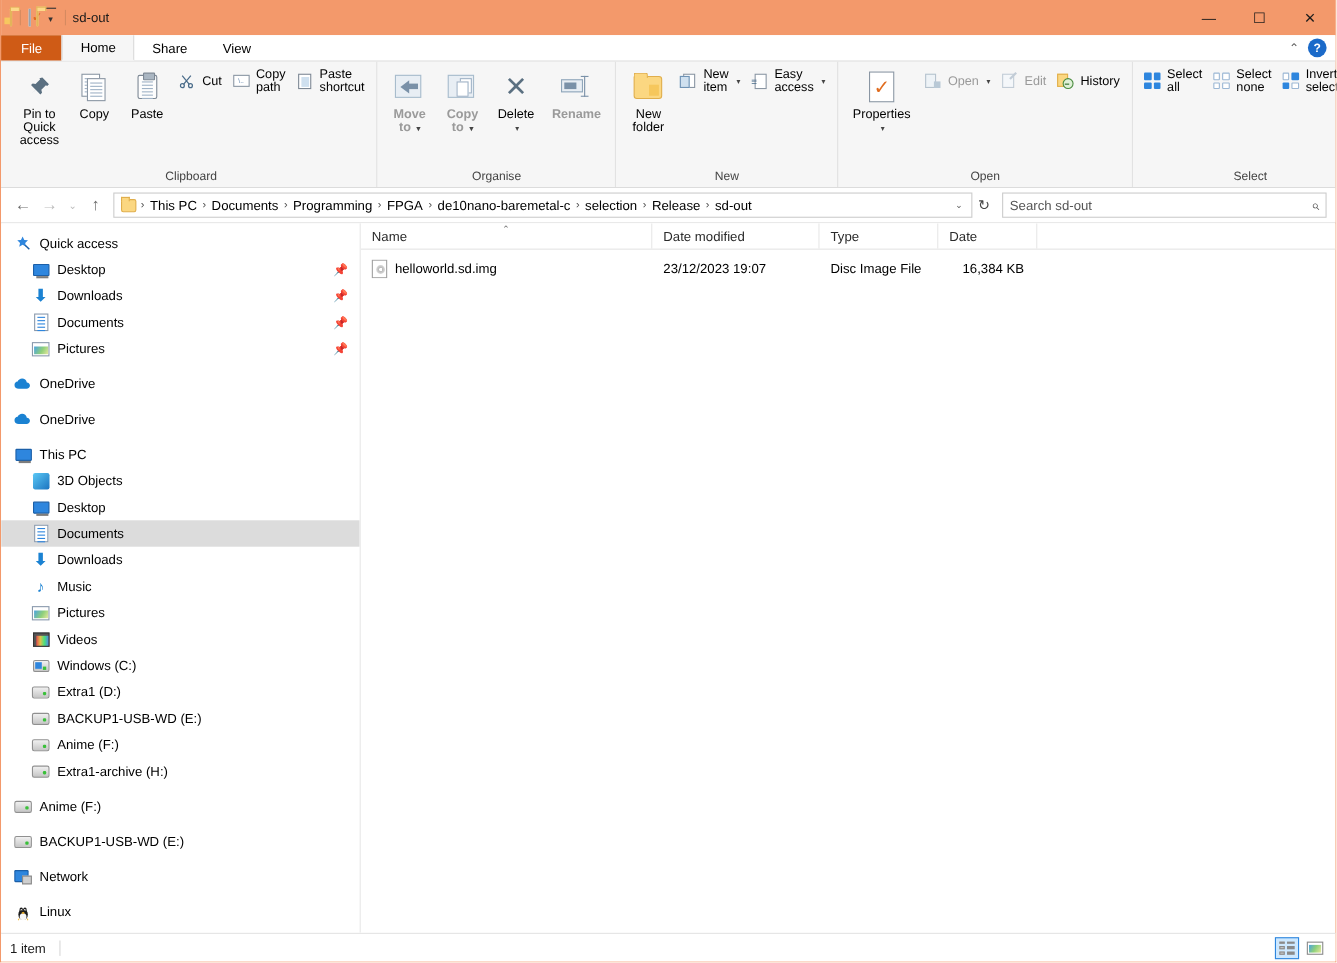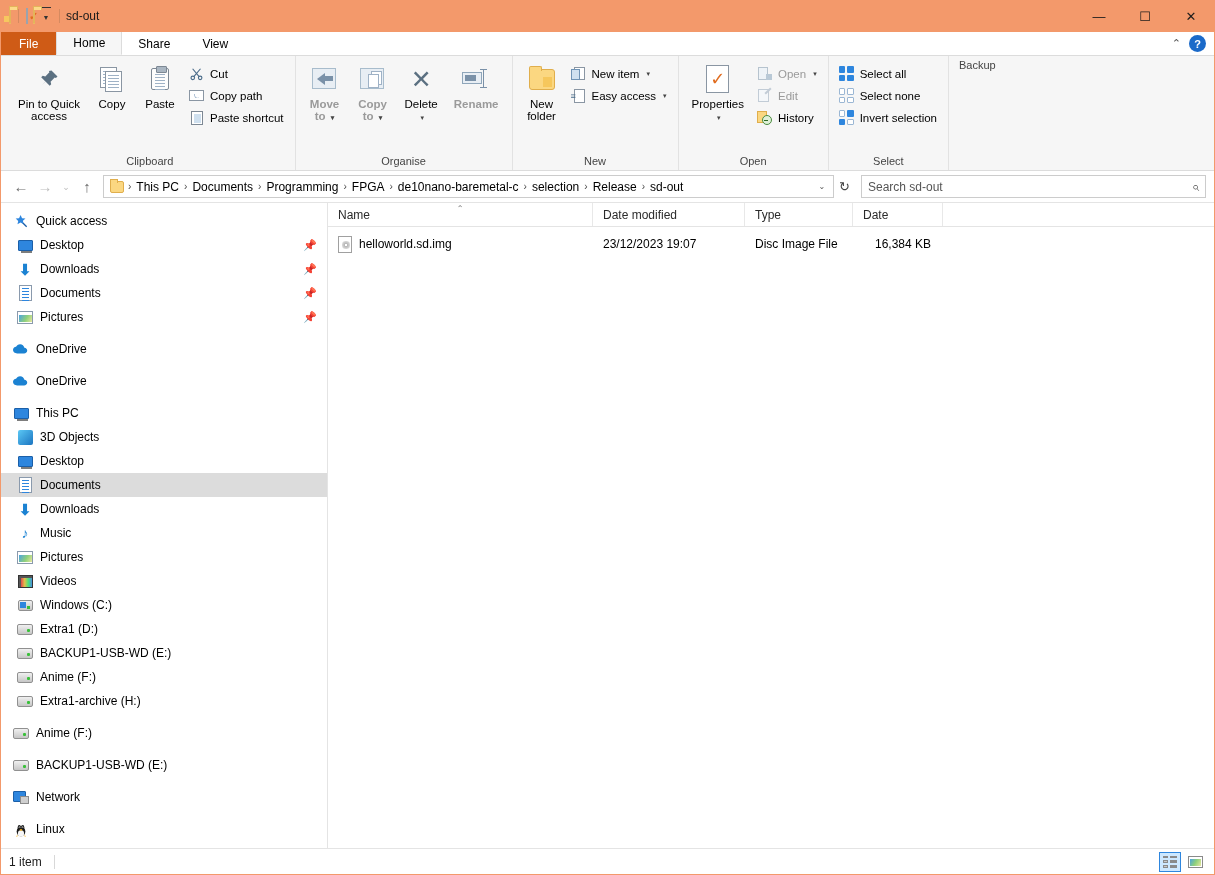--- a/index.html
+++ b/index.html
@@ -106,21 +106,21 @@
     height: 18px; text-align: center; font-size: 11px; color: #444;
     display: flex; align-items: center; justify-content: center; padding: 0 10px;
   }
   .bigbtn {
     display: flex; flex-direction: column; align-items: center; justify-content: flex-start;
     padding: 3px 7px; min-width: 46px; cursor: default; border-radius: 2px;
   }
   .bigbtn .lbl { font-size: 11.5px; color: #000; text-align: center; line-height: 12px; margin-top: 3px; }
   .bigbtn.disabled .lbl { color: #9a9a9a; font-weight: bold; }
   .bigicon { height: 32px; display: flex; align-items: center; justify-content: center; }
-  .smallcol { display: flex; flex-direction: column; gap: 1px; padding-top: 3px; }
+  .smallcol { display: flex; flex-direction: row; gap: 1px; padding-top: 3px; }
   .smallbtn {
     display: flex; align-items: center; gap: 5px; padding: 1px 5px 1px 3px;
     font-size: 11.5px; color: #000; cursor: default; border-radius: 2px; height: 21px;
   }
   .smallbtn.disabled { color: #9a9a9a; }
   .smallbtn .si { width: 17px; height: 16px; display:flex; align-items:center; justify-content:center; flex:0 0 17px;}
   .caret { font-size: 7px; color: #444; margin-left: 2px; }
   .bigbtn .caret { margin-top: 1px; }
   .sheet {
     width: 17px; height: 21px; background: #fff; border: 1px solid #8a96a3; position: relative;
@@ -186,21 +186,21 @@
   }
   .crumbfolder::before {
     content:""; position:absolute; left:-1px; top:-3px; width:6px; height:3px;
     background:#FBD781; border:1px solid #E0AE4C; border-bottom:none;
   }
   .crumb { font-size: 12px; color: #000; padding: 2px 4px; cursor: default; white-space: nowrap; }
   .crumb-sep { font-size: 10px; color: #4b4b4b; padding: 0 1px; cursor: default; }
   .addr-drop { font-size: 8px; color: #555; padding: 0 6px; margin-left: auto; cursor: default; }
   .refresh { font-size: 13px; color: #444; padding: 0 5px; cursor: default; }
   #searchbox {
-    width: 345px; height: 23px; border: 1px solid #ccc; margin-left: 6px;
+    width: 295px; height: 23px; border: 1px solid #ccc; margin-left: 6px;
     display: flex; align-items: center; padding: 0 6px; background: #fff;
   }
   #searchbox input {
     border: none; outline: none; flex: 1; font-size: 12px;
     font-family: "Liberation Sans", sans-serif; color: #000; background: transparent;
   }
   #searchbox input::placeholder { color: #555; }
   .mag { font-size: 13px; color: #444; transform: scaleX(-1); }
 
   
@@ -210,21 +210,21 @@
     overflow: hidden; padding-top: 6px;
   }
   .navitem {
     height: 24px; display: flex; align-items: center; gap: 7px; cursor: default;
     padding-right: 10px; font-size: 12px; color: #000;
   }
   .navitem.selected { background: #dcdcdc; }
   .navitem .ni-icon { width: 16px; height: 16px; display:flex;align-items:center;justify-content:center; flex:0 0 16px; }
   .navitem .pinmark { margin-left: auto; color: #9a9a9a; font-size: 11px; }
   .lvl0 { padding-left: 12px; }
-  .lvl1 { padding-left: 16px; }
+  .lvl1 { padding-left: 28px; }
   .gap { height: 8px; }
 
   
   .i-monitor { width:15px;height:11px;background:#2E86DE;border:1px solid #1b5fa8;border-radius:1px; position:relative;}
   .i-monitor::after{content:"";position:absolute;left:2px;bottom:-3px;width:11px;height:2px;background:#7d7d7d;}
   .i-down { color:#1B82D2; font-size:15px; line-height:15px; font-weight:bold;}
   .i-doc { width:13px;height:16px;background:#fff;border:1px solid #8a9aad;position:relative;}
   .i-doc .ln{position:absolute;left:2px;top:2px;right:2px;}
   .i-doc .ln i{display:block;height:1px;background:#2E86DE;margin-bottom:2px;}
   .i-pic { width:16px;height:13px;background:#fff;border:1px solid #8a9aad;position:relative;overflow:hidden;}

